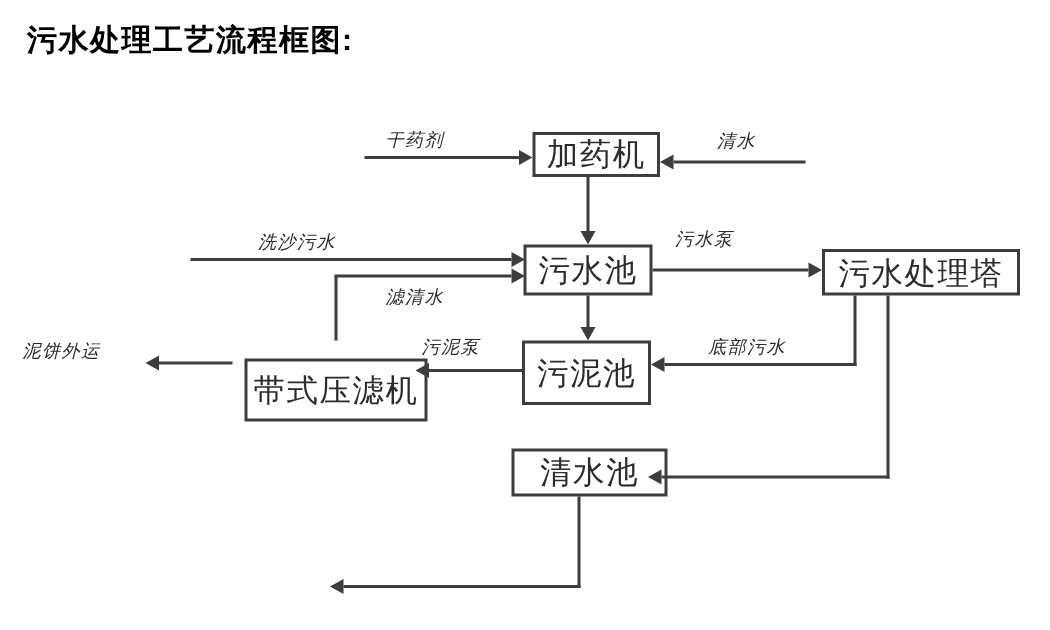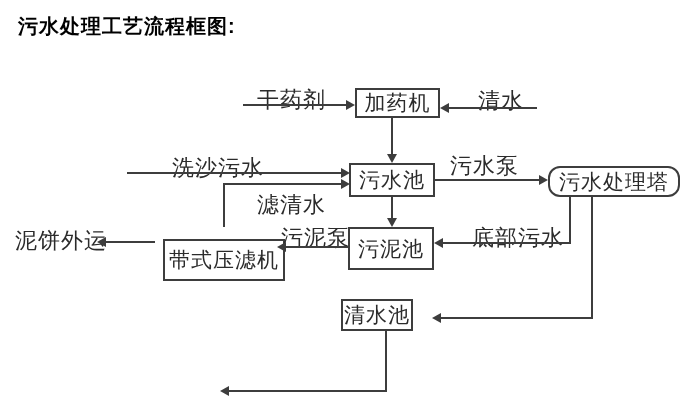--- a/index.html
+++ b/index.html
@@ -10,43 +10,43 @@
   #title{
     position:absolute;left:18px;top:13px;font-size:20px;font-weight:bold;
     color:#000;letter-spacing:1px;white-space:nowrap;
   }
   .box{
     position:absolute;box-sizing:border-box;border:2px solid #3d3d3d;background:#fff;
     display:flex;align-items:center;justify-content:center;
     font-size:21px;color:#2b2b2b;white-space:nowrap;letter-spacing:1px;
   }
   .lbl{
-    position:absolute;font-size:22px;color:#2b2b2b;white-space:nowrap;letter-spacing:1px;
+    position:absolute;font-size:12px;color:#2b2b2b;white-space:nowrap;letter-spacing:1px;font-style:italic;
   }
   .hline,.vline{position:absolute;background:#3d3d3d;}
   .hline{height:2px;}
   .vline{width:2px;}
   .ah{position:absolute;width:0;height:0;}
   .ah-r{border-top:5px solid transparent;border-bottom:5px solid transparent;border-left:9px solid #3d3d3d;}
   .ah-l{border-top:5px solid transparent;border-bottom:5px solid transparent;border-right:9px solid #3d3d3d;}
   .ah-d{border-left:5px solid transparent;border-right:5px solid transparent;border-top:9px solid #3d3d3d;}
 </style>
 </head>
 <body>
 
 <div id="canvas">
 
   <div id="title">污水处理工艺流程框图:</div>
 
   <div class="box" style="left:355px;top:88px;width:85px;height:30px;">加药机</div>
   <div class="box" style="left:349px;top:163px;width:86px;height:34px;">污水池</div>
-  <div class="box" style="left:548px;top:166px;width:132px;height:31px;border-radius:12px;">污水处理塔</div>
+  <div class="box" style="left:548px;top:166px;width:132px;height:31px;">污水处理塔</div>
   <div class="box" style="left:348px;top:227px;width:86px;height:43px;">污泥池</div>
   <div class="box" style="left:163px;top:227px;width:122px;height:42px;margin-top:12px;">带式压滤机</div>
-  <div class="box" style="left:341px;top:299px;width:72px;height:32px;">清水池</div>
+  <div class="box" style="left:341px;top:299px;width:104px;height:32px;">清水池</div>
 
   <div class="lbl" style="left:257px;top:85px;">干药剂</div>
   <div class="lbl" style="left:478px;top:86px;">清水</div>
   <div class="lbl" style="left:172px;top:153px;">洗沙污水</div>
   <div class="lbl" style="left:450px;top:151px;">污水泵</div>
   <div class="lbl" style="left:257px;top:190px;">滤清水</div>
   <div class="lbl" style="left:281px;top:223px;">污泥泵</div>
   <div class="lbl" style="left:472px;top:223px;">底部污水</div>
   <div class="lbl" style="left:15px;top:226px;">泥饼外运</div>
 

